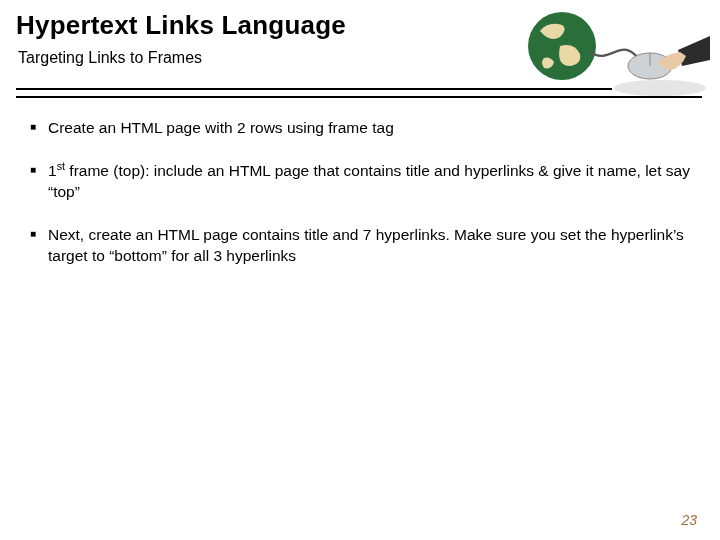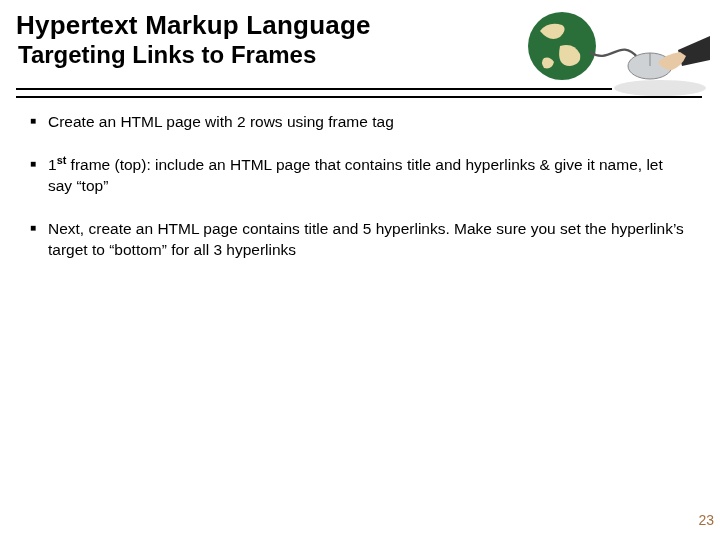--- a/index.html
+++ b/index.html
@@ -1,29 +1,29 @@
 <!DOCTYPE html>
 <html><head>
 <meta charset="utf-8">
 <style>
   * { box-sizing: border-box; margin: 0; padding: 0; }
   html, body { width: 720px; height: 540px; font-family: Arial, Helvetica, sans-serif; background: #fff; color: #000; }
   .slide { position: relative; width: 720px; height: 540px; }
   .title-row { padding: 10px 16px 0 16px; }
   .title { font-size: 26px; font-weight: bold; letter-spacing: 0.2px; }
-  .subtitle { font-size: 24px; font-weight: bold; padding-left: 2px; }
+  .subtitle { font-size: 16px; font-weight: normal; margin-top: 8px; padding-left: 2px; }
   .divider1 { position: absolute; left: 16px; top: 88px; width: 596px; border-top: 2px solid #000; }
   .divider2 { position: absolute; left: 16px; top: 96px; width: 686px; border-top: 2px solid #000; }
   .corner-img { position: absolute; top: 6px; right: 10px; width: 200px; height: 92px; }
-  .body { position: absolute; top: 112px; left: 30px; right: 30px; }
+  .body { position: absolute; top: 118px; left: 30px; right: 30px; }
   ul.bullets { list-style: none; }
   ul.bullets li { position: relative; padding-left: 18px; margin-bottom: 22px; font-size: 15.5px; line-height: 1.35; }
   ul.bullets li::before { content: "■"; position: absolute; left: 0; top: 2px; font-size: 10px; color: #000; }
-  .slide-number { position: absolute; bottom: 12px; right: 6px; font-size: 14px; color: #a46f3e; }
-  sup { font-size: 0.7em; vertical-align: super; line-height: 0; font-weight: bold; }
+  .slide-number { position: absolute; bottom: 12px; right: 23px; font-size: 14px; color: #a46f3e; font-style: italic; }
+  sup { font-size: 0.7em; vertical-align: super; line-height: 0; }
   .globe { fill: #2a6f3a; }
   .globe-land { fill: #e8d9a6; }
   .mouse-body { fill: #cfd2d5; stroke: #888; stroke-width: 1; }
   .arm { fill: #e8c9a6; }
   .sleeve { fill: #2b2b2b; }
   .cord { stroke: #555; stroke-width: 2.2; fill: none; }
   .shadow { fill: #e5e5e5; }
 </style>
 </head>
 <body>
@@ -43,29 +43,29 @@
 
       <ellipse class="mouse-body" cx="140" cy="60" rx="22" ry="13"></ellipse>
       <line x1="140" y1="47" x2="140" y2="60" stroke="#888" stroke-width="1"></line>
 
       <path class="sleeve" d="M200 30 L168 44 L172 60 L200 54 Z"></path>
       <path class="arm" d="M170 46 q-14 2 -22 10 q4 8 14 8 q10 -4 14 -14z"></path>
     </svg>
   </div>
 
   <div class="title-row">
-    <div class="title">Hypertext Markup Language</div>
+    <div class="title">Hypertext Links Language</div>
     <div class="subtitle">Targeting Links to Frames</div>
   </div>
 
   <div class="divider1"></div>
   <div class="divider2"></div>
 
   <div class="body">
     <ul class="bullets">
       <li><span>Create an HTML page with 2 rows using frame tag</span></li>
       <li><span>1<sup>st</sup> frame (top): include an HTML page that contains title and hyperlinks &amp; give it name, let say “top”</span></li>
-      <li><span>Next, create an HTML page contains title and 5 hyperlinks. Make sure you set the hyperlink’s target to “bottom” for all 3 hyperlinks</span></li>
+      <li><span>Next, create an HTML page contains title and 7 hyperlinks. Make sure you set the hyperlink’s target to “bottom” for all 3 hyperlinks</span></li>
     </ul>
   </div>
 
   <div class="slide-number">23</div>
 </div>
 
 </body></html>

